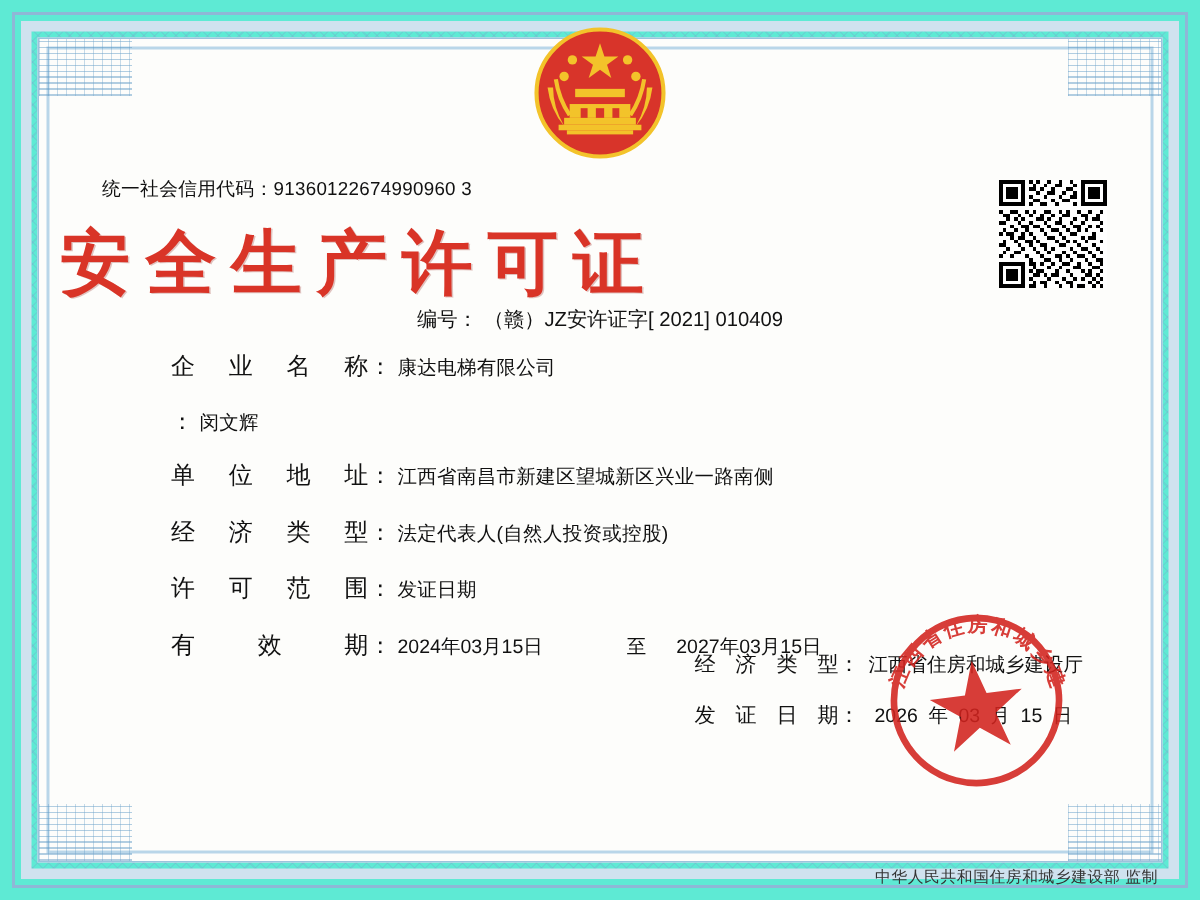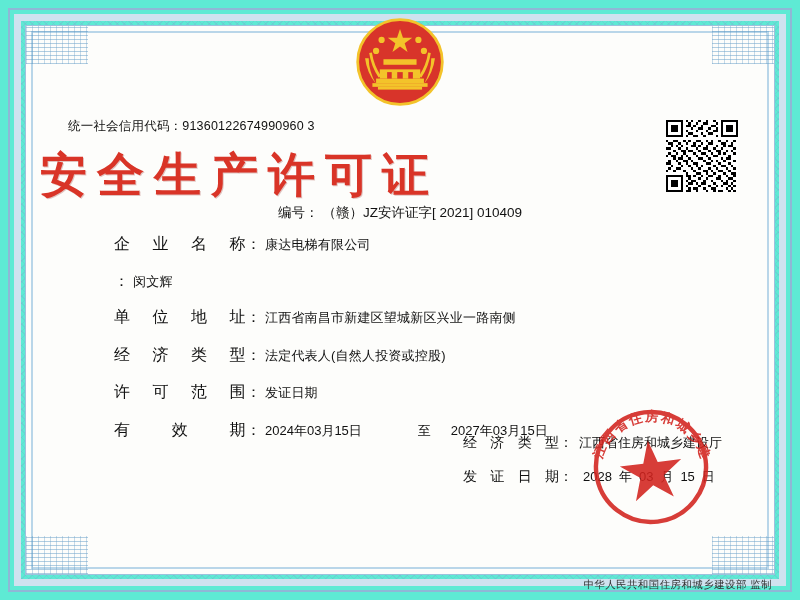--- a/index.html
+++ b/index.html
@@ -575,21 +575,21 @@
     <div class="issuer">
       <div class="issuer-row">
         <span class="issuer-label">经济类型</span>
         <span class="issuer-colon">：</span>
         <span class="issuer-value">江西省住房和城乡建设厅</span>
       </div>
       <div class="issuer-row">
         <span class="issuer-label">发证日期</span>
         <span class="issuer-colon">：</span>
         <span class="issuer-value date-value">
-          <span class="d-num">2028</span><span class="d-unit">年</span><span class="d-num">03</span><span class="d-unit">月</span><span class="d-num">15</span><span class="d-unit">日</span>
+          <span class="d-num">2026</span><span class="d-unit">年</span><span class="d-num">03</span><span class="d-unit">月</span><span class="d-num">15</span><span class="d-unit">日</span>
         </span>
       </div>
     </div>
 
   </div>
 
   <div class="seal">
     <svg viewBox="0 0 160 160" width="142" height="142">
       <defs>
         <path id="sealArc" d="M 80,80 m -58,0 a 58,58 0 1,1 116,0" fill="none"></path>

